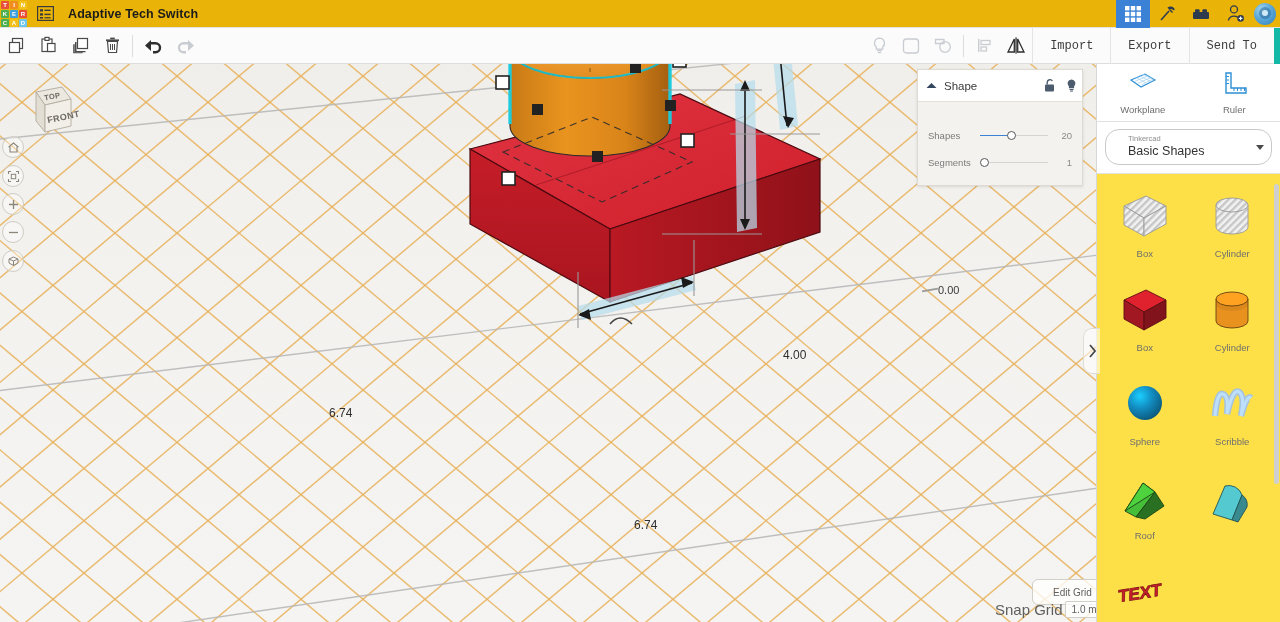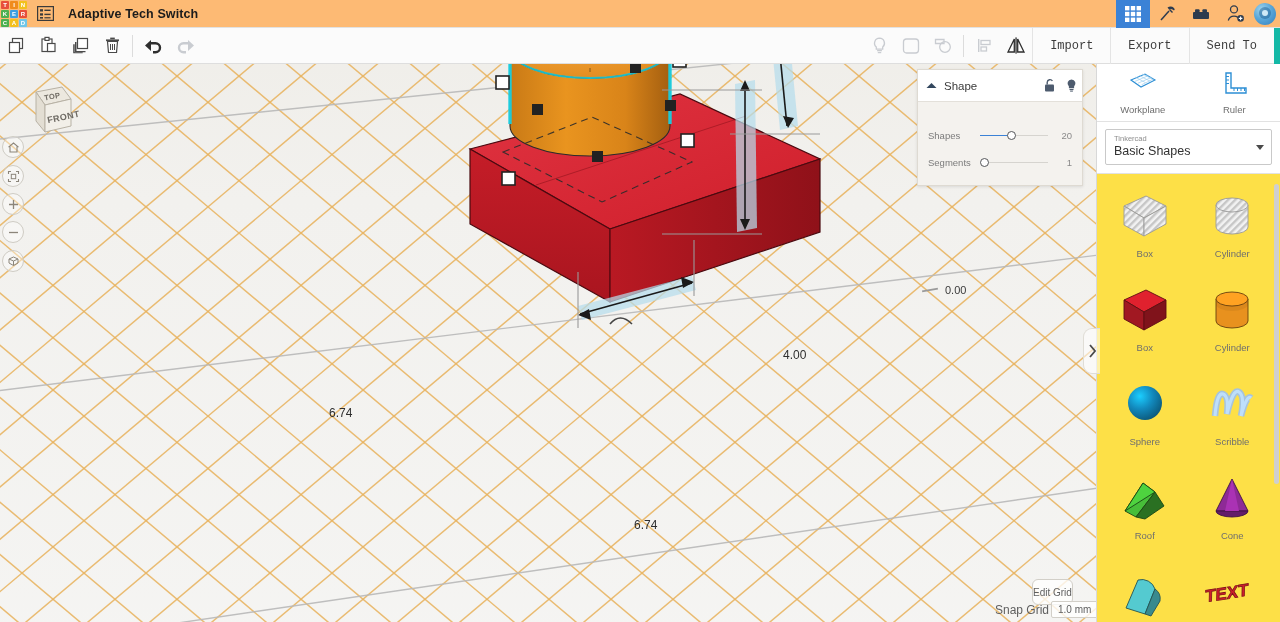--- a/index.html
+++ b/index.html
@@ -9,21 +9,21 @@
     font-family: "Liberation Sans", sans-serif;
     background: #ffffff;
     color: #2b2b2b;
     -webkit-font-smoothing: antialiased;
   }
   #app { position: relative; width: 1280px; height: 622px; overflow: hidden; }
 
   
   .topbar {
     position: absolute; top: 0; left: 0; width: 1280px; height: 28px;
-    background: #fdba74; border-bottom: 1px solid #e2e2e2;
+    background: #eab308; border-bottom: 1px solid #e2e2e2;
     display: flex; align-items: center; z-index: 60;
   }
   .logo { width: 28px; height: 28px; display: grid;
     grid-template-columns: repeat(3, 1fr); grid-template-rows: repeat(3, 1fr);
     gap: 1px; padding: 1px; }
   .logo span { display: flex; align-items: center; justify-content: center;
     font-size: 6px; font-weight: bold; color: #ffffff; border-radius: 1px;
     font-family: "Liberation Sans", sans-serif; line-height: 1; }
   .menu-btn { width: 34px; height: 28px; display: flex; align-items: center;
     justify-content: center; }
@@ -92,59 +92,59 @@
   .sp-rows { padding: 8px 10px 0; }
   .sp-row { display: flex; align-items: center; height: 27px; }
   .sp-row-lbl { font-size: 9.5px; color: #7b7b7b; width: 46px; }
   .slider { position: relative; flex: 1; height: 14px; margin: 0 6px; }
   .track { position: absolute; top: 6px; left: 0; right: 0; height: 1.5px; background: #d6d4cf; }
   .track-fill { position: absolute; top: 6px; left: 0; height: 1.5px; background: #3b82d6; }
   .knob { position: absolute; top: 2px; width: 9px; height: 9px; border-radius: 50%;
     background: #ffffff; border: 1.5px solid #55575a; }
   .sp-val { font-size: 9.5px; color: #8a8a8a; width: 18px; text-align: right; }
   .inline-meas { position: absolute; left: 922px; top: 284px; display: flex;
-    align-items: center; gap: 7px; z-index: 38; }
+    align-items: center; z-index: 38; }
   .im-dash { width: 16px; height: 2px; background: #9a9a9a; transform: rotate(-10deg); }
   .im-val { font-size: 11px; color: #3a3a3a; }
 
   
   .library { position: absolute; right: 0; top: 64px; width: 184px; height: 558px;
     background: #fde047; border-left: 1px solid #d8d8d8; z-index: 45; overflow: hidden; }
   .lib-tools { height: 58px; background: #ffffff; display: flex; align-items: center;
     border-bottom: 1px solid #e2e2e2; }
   .lib-tool { flex: 1; text-align: center; }
   .lib-tool-lbl { font-size: 9.5px; color: #6e6e6e; margin-top: 2px; }
   .lib-select-wrap { padding: 7px 8px 8px; background: #ffffff;
     border-bottom: 1px solid #e2e2e2; }
-  .lib-select { border: 1px solid #c9c9c9; background: #ffffff; border-radius: 2px;
-    padding: 3px 8px 5px; position: relative; }
+  .lib-select { border: 1px solid #c9c9c9; background: #ffffff; border-radius: 14px;
+    padding: 3px 22px 5px; position: relative; }
   .lib-sel-sup { font-size: 7.5px; color: #8d8d8d; line-height: 11px; }
   .lib-sel-val { font-size: 12.5px; color: #323232; line-height: 15px; }
   .caret { position: absolute; right: 7px; top: 15px; width: 0; height: 0;
     border-left: 4px solid transparent; border-right: 4px solid transparent;
     border-top: 5px solid #4a4a4a; }
   .lib-grid { display: grid; grid-template-columns: 1fr 1fr; padding: 6px 4px 0; }
   .lib-cell { height: 94px; display: flex; flex-direction: column; align-items: center;
     justify-content: flex-start; padding-top: 8px; }
   .lib-cell-lbl { font-size: 9.5px; color: #6e6e6e; margin-top: 4px; }
   .thumb { width: 58px; height: 56px; position: relative; }
   .lib-scroll { position: absolute; right: 1px; top: 120px; width: 5px; height: 300px;
     background: #cfcfcf; border-radius: 3px; }
   .collapse-tab { position: absolute; right: 180px; top: 328px; width: 17px; height: 46px;
     background: rgba(255,255,255,.55); border: 1px solid #e0ddd6; border-right: none;
     border-radius: 9px 0 0 9px; display: flex; align-items: center;
     justify-content: center; z-index: 46; }
 
   
-  .edit-grid { position: absolute; left: 1032px; top: 579px; height: 26px; padding: 0 0;
+  .edit-grid { position: absolute; left: 1032px; top: 579px; height: 26px; padding: 0 20px;
     border: 1px solid #d2cfc8; background: rgba(255,255,255,.78); border-radius: 6px;
     display: flex; align-items: center; font-size: 10px; color: #5f5f5f; z-index: 38; }
   .snap-wrap { position: absolute; left: 995px; top: 601px; display: flex;
     align-items: center; z-index: 38; }
-  .snap-lbl { font-size: 12px; color: #5f5f5f; margin-right: 2px; }
+  .snap-lbl { font-size: 15px; color: #5f5f5f; margin-right: 2px; }
   .snap-box { height: 17px; padding: 0 6px; border: 1px solid #d2cfc8;
     background: rgba(255,255,255,.78); border-radius: 2px; display: flex;
     align-items: center; gap: 6px; font-size: 10px; color: #5f5f5f; }
   .snap-caret { width: 0; height: 0; border-left: 3.5px solid transparent;
     border-right: 3.5px solid transparent; border-top: 4px solid #4a4a4a; }
 
   
   .dim-label { position: absolute; font-size: 12px; color: #2e2e2e; z-index: 30; }
 </style>
 </head>
@@ -797,28 +797,20 @@
         <div class="lib-cell">
           <div class="thumb"><svg viewBox="0 0 58 56" width="58" height="56">
               <polygon points="9,41 27,13 39,22 20,47" fill="#47be39" stroke="#1a4615" stroke-width="0.9"></polygon>
               <polygon points="20,47 39,22 48,36 29,49" fill="#2a7022" stroke="#1a4615" stroke-width="0.9"></polygon>
               <polygon points="9,41 27,13 39,22" fill="#4ed33f" stroke="#1a4615" stroke-width="0.9"></polygon>
             </svg></div>
           <div class="lib-cell-lbl">Roof</div>
         </div>
         <div class="lib-cell">
           <div class="thumb"><svg viewBox="0 0 58 56" width="58" height="56">
-              <polygon points="29,9 45,41 13,41" fill="#8e2a96" stroke="#401344" stroke-width="0.9"></polygon>
-              <path d="M13 41 a16 6 0 0 0 32 0 z" fill="#631d69" stroke="#401344" stroke-width="0.9"></path>
-              <polygon points="29,9 36,41 22,41" fill="#aa32b4"></polygon>
-            </svg></div>
-          <div class="lib-cell-lbl">Cone</div>
-        </div>
-        <div class="lib-cell">
-          <div class="thumb"><svg viewBox="0 0 58 56" width="58" height="56">
               <path d="M10 44 L22 16 a14 14 0 0 1 17 9 L29 50 z" fill="#54cad0" stroke="#225355" stroke-width="0.9"></path>
               <path d="M29 50 L39 25 a12 12 0 0 1 5 12 L35 52 z" fill="#398a8e" stroke="#225355" stroke-width="0.9"></path>
             </svg></div>
         </div>
         <div class="lib-cell">
           <div class="thumb"><svg viewBox="0 0 58 56" width="58" height="56">
               <text x="29" y="34" text-anchor="middle" font-family="&quot;Liberation Sans&quot;, sans-serif" font-size="17" font-weight="bold" fill="#cf1f2b" stroke="#7c131a" stroke-width="0.8" transform="rotate(-9 29 30) skewX(-10)">TEXT</text>
             </svg></div>
         </div>
       </div>

